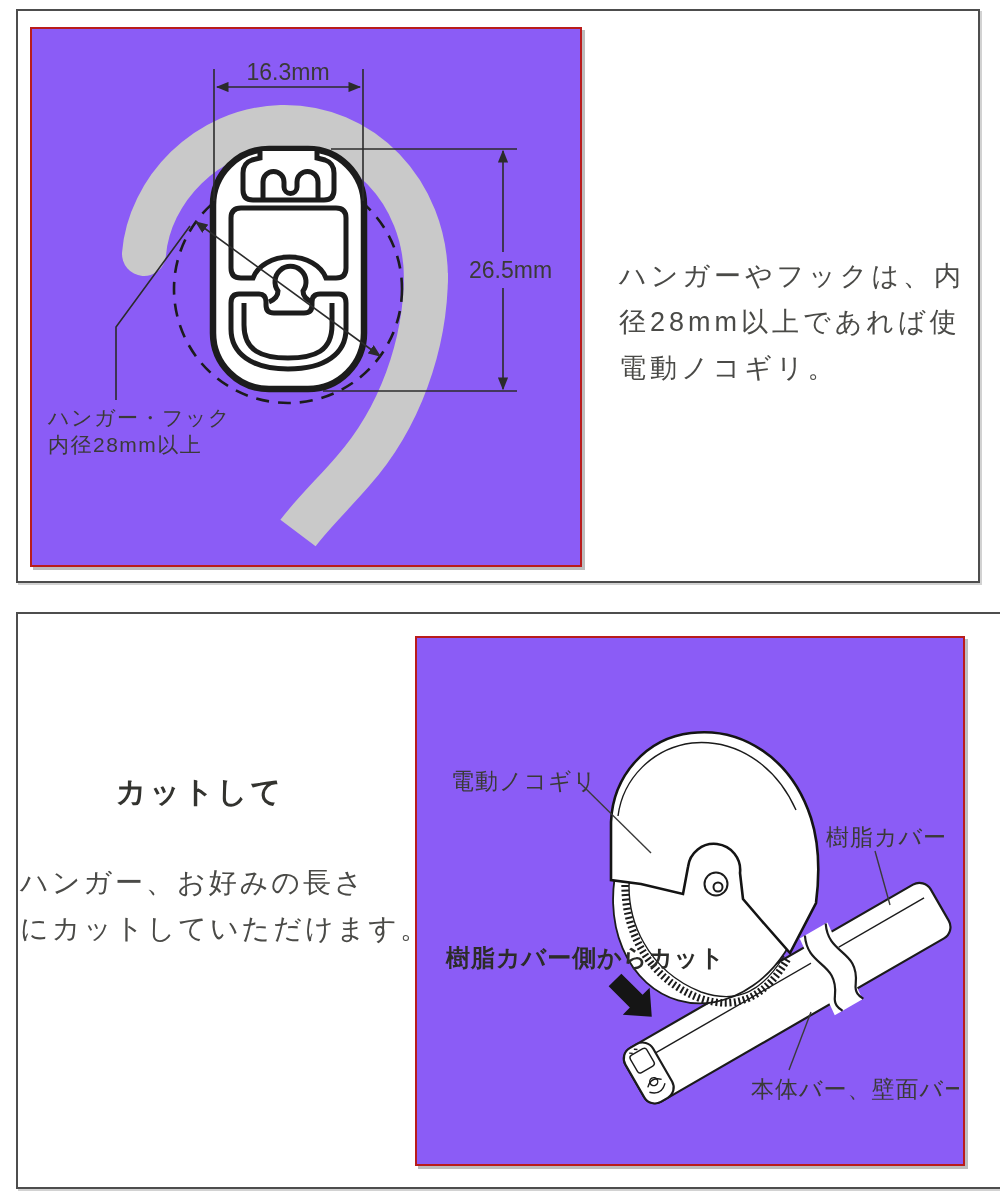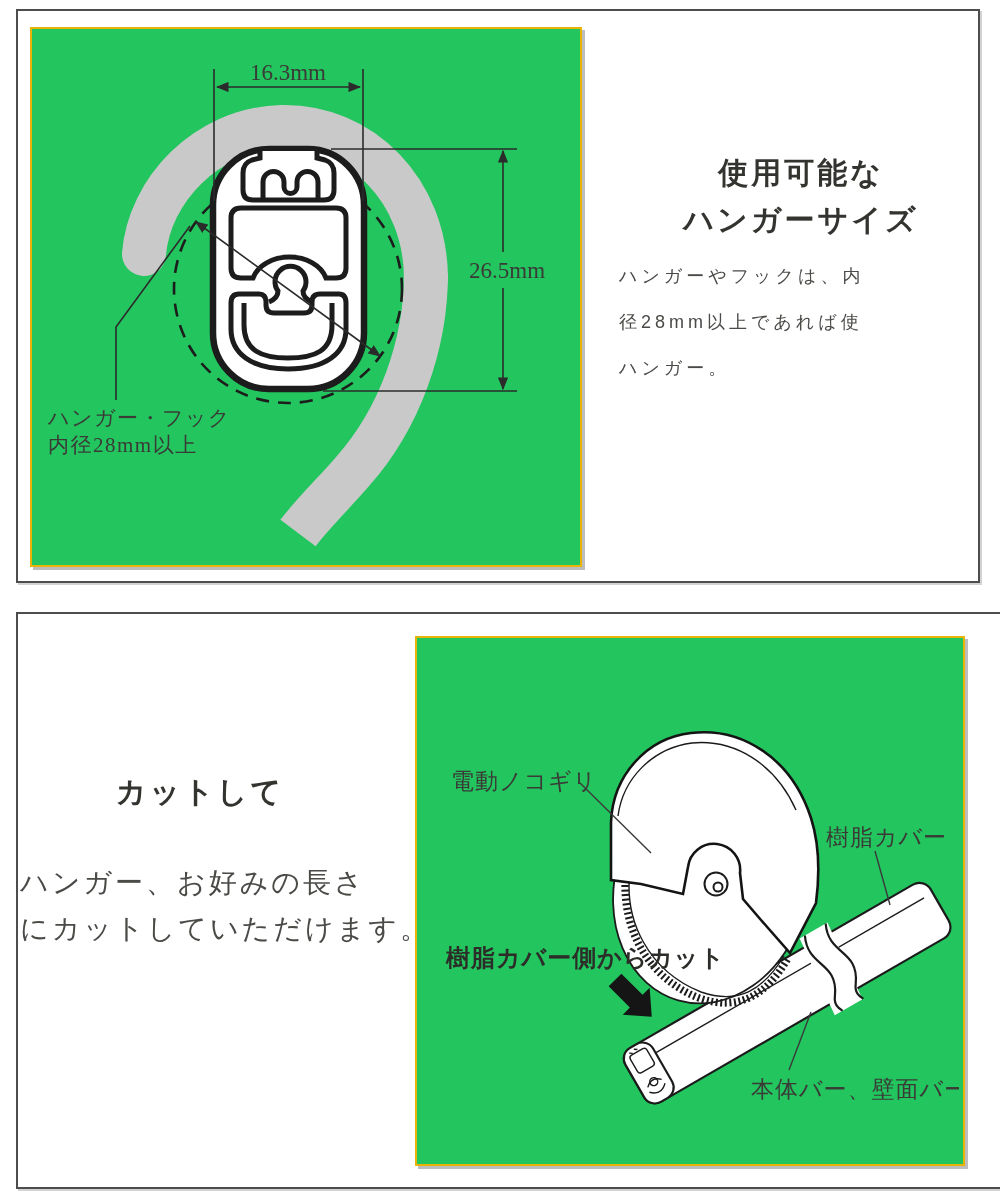--- a/index.html
+++ b/index.html
@@ -8,34 +8,33 @@
     font-family:"Liberation Sans","DejaVu Sans",sans-serif;
     -webkit-font-smoothing:antialiased;
   }
   .panel{
     position:absolute;background:#fff;border:2px solid #4d4d4d;
     box-shadow:2px 2px 0 #d2d2d2;
   }
   #panel-hanger{left:16px;top:9px;width:960px;height:570px;}
   #panel-cut{left:16px;top:612px;width:960px;height:573px;padding-left:48px;}
   .inner-box{
-    position:absolute;background:#22c55e;border:2px solid #eab308;
+    position:absolute;background:#8b5cf6;border:2px solid #b91c1c;
     box-shadow:3px 3px 0 #bdbdbd;
-    font-family:Liberation Serif, serif;
   }
   #hanger-diagram-box{left:12px;top:16px;width:548px;height:536px;}
   #cut-diagram-box{left:397px;top:22px;width:546px;height:526px;}
   .heading{
     position:absolute;font-weight:bold;color:#33332f;
     font-size:30px;line-height:47px;text-align:center;letter-spacing:3px;
   }
   #hanger-heading{left:600px;top:138px;width:366px;}
   #cut-heading{left:10px;top:154px;width:344px;}
   .body-text{
-    position:absolute;color:#4a4a47;font-size:18px;line-height:46px;letter-spacing:4px;
+    position:absolute;color:#4a4a47;font-size:27px;line-height:46px;letter-spacing:4px;
   }
   #hanger-body{left:601px;top:242px;width:376px;}
   #cut-body{left:2px;top:246px;width:414px;font-size:28px;letter-spacing:3px;}
   svg text{fill:#3a3a37;}
   svg .dim-label{font-size:23px;}
   svg .note-label{font-size:21px;letter-spacing:1.5px;}
   svg .part-label{font-size:23px;letter-spacing:1px;}
   svg .part-label-bold{font-size:24px;font-weight:bold;letter-spacing:1px;fill:#2c2c29;}
 </style>
 </head>
@@ -93,29 +92,25 @@
         <line x1="502" y1="150" x2="502" y2="251" marker-start="url(#arw)"></line>
         <line x1="502" y1="287" x2="502" y2="388" marker-end="url(#arw)"></line>
       </g>
       <text x="468" y="277" class="dim-label" stroke="none">26.5mm</text>
 
       <text x="47" y="424" class="note-label">ハンガー・フック</text>
       <text x="47" y="451" class="note-label">内径28mm以上</text>
     </svg>
   </div>
 
-  <div class="heading" id="hanger-heading">
-    <div>使用可能な</div>
-    <div>ハンガーサイズ</div>
-  </div>
 
   <div class="body-text" id="hanger-body">
     <div>ハンガーやフックは、内</div>
     <div>径28mm以上であれば使</div>
-    <div>ハンガー。</div>
+    <div>電動ノコギリ。</div>
   </div>
 </div>
 
 <div class="panel" id="panel-cut">
 
   <div class="heading" id="cut-heading">
     <div>カットして</div>
   </div>
 
   <div class="body-text" id="cut-body">

